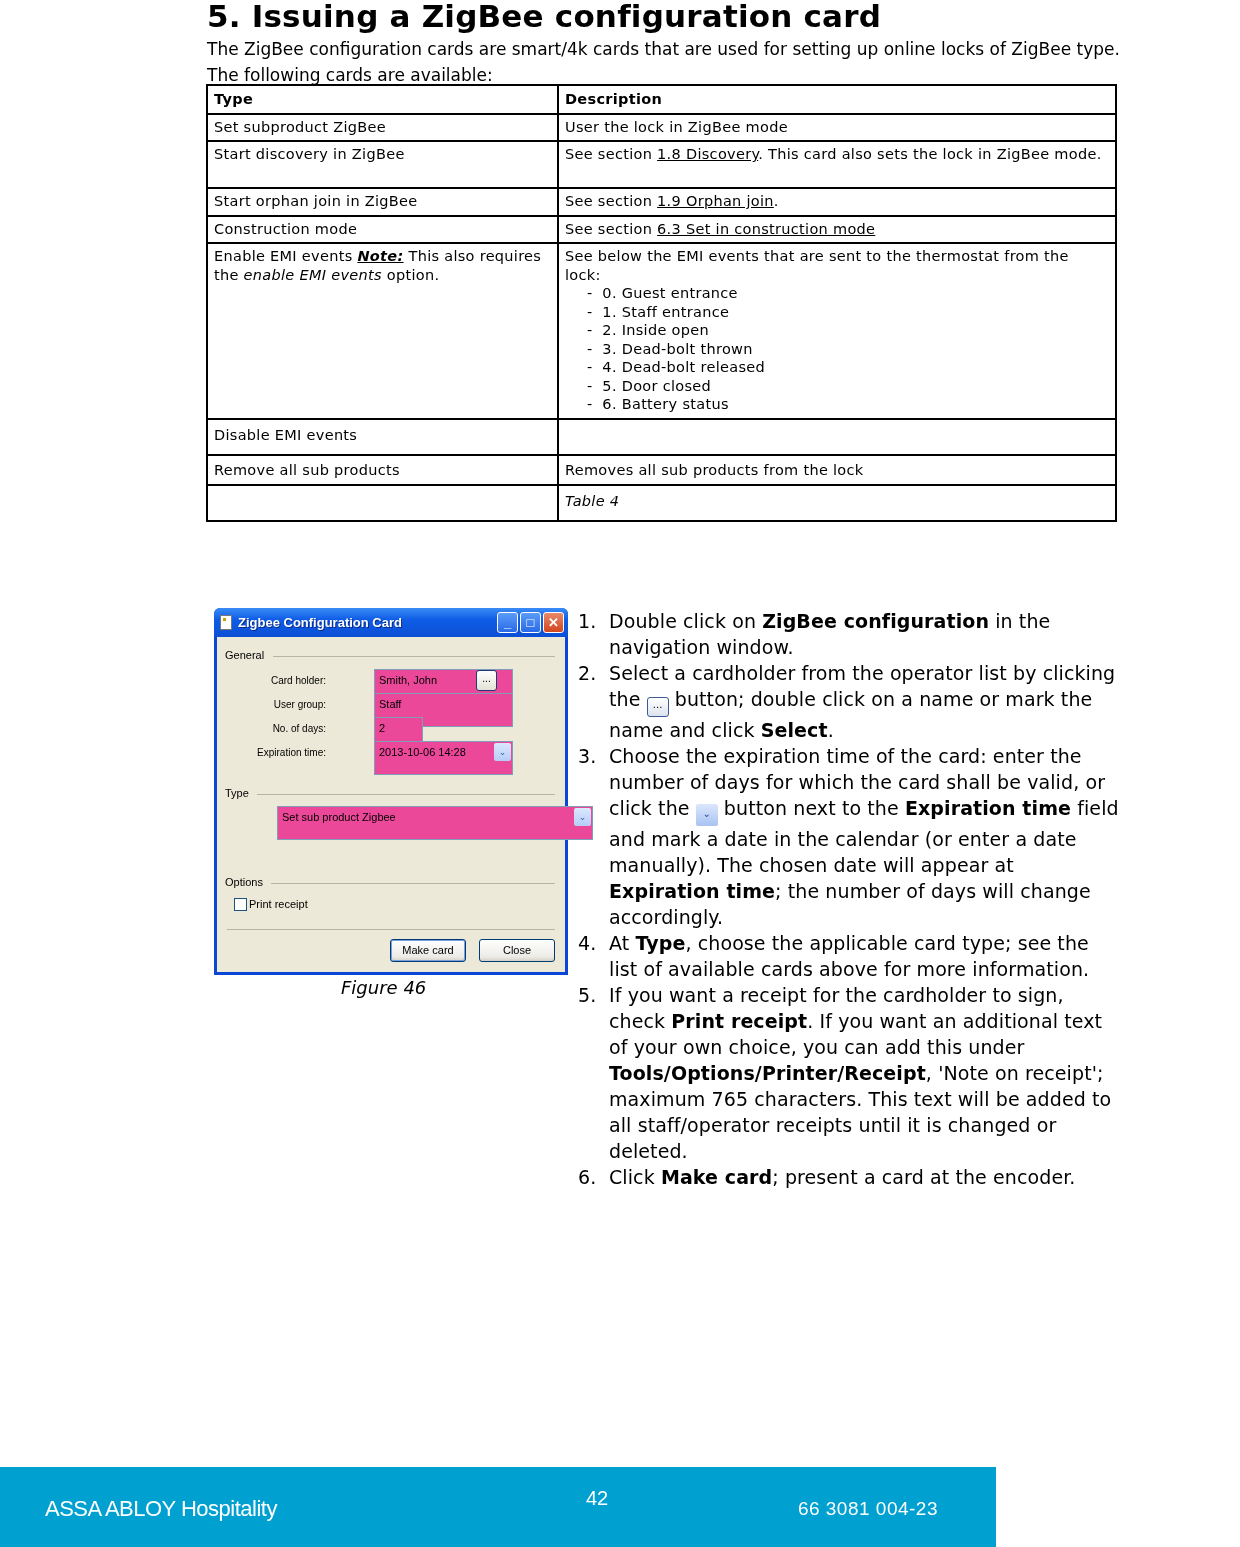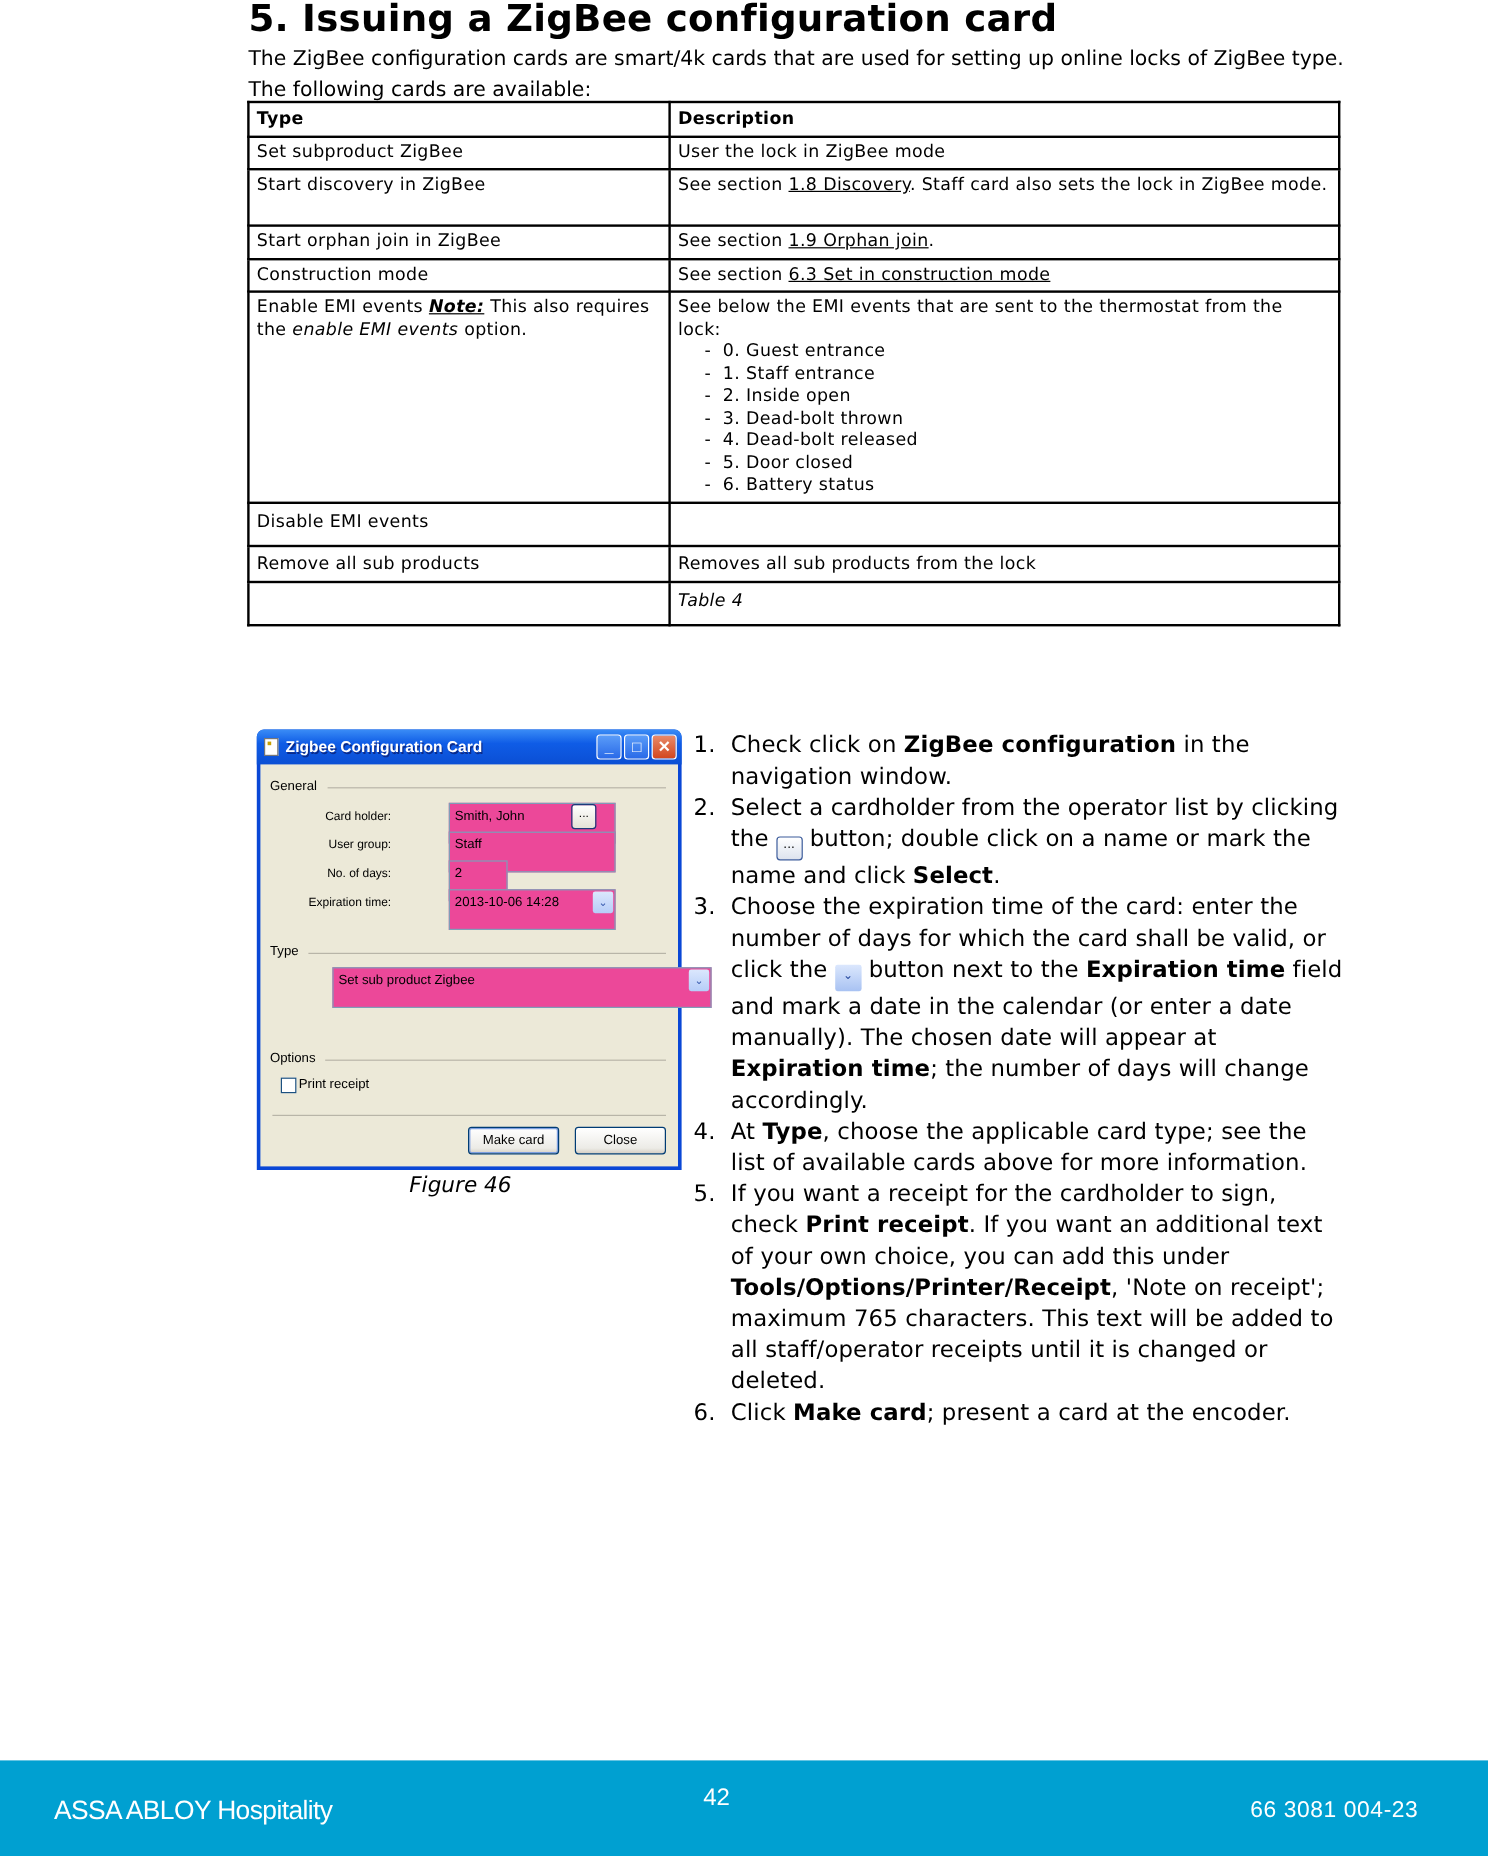--- a/index.html
+++ b/index.html
@@ -39,21 +39,21 @@
   .figure-caption { position: absolute; left: 341px; top: 977px; font-size: 18px; font-style: italic; }
 
   
   ol.steps { position: absolute; left: 578px; top: 608px; width: 545px; font-size: 19px; line-height: 26px; list-style: none; counter-reset: step; letter-spacing: 0.1px; }
   ol.steps li { position: relative; padding-left: 31px; counter-increment: step; }
   ol.steps li::before { content: counter(step) "."; position: absolute; left: 0; }
   .inline-btn { display: inline-block; width: 22px; height: 20px; border: 1px solid #3a5a9a; border-radius: 3px; background: linear-gradient(#fff, #dde3ee); vertical-align: -2px; font-size: 10px; text-align: center; line-height: 14px; }
   .inline-arrow { display: inline-block; width: 22px; height: 22px; border-radius: 2px; background: linear-gradient(#dbe7fd, #a8c2f2); vertical-align: -2px; font-size: 10px; color: #2a4ca0; text-align: center; line-height: 20px; }
 
   
-  .footer { position: absolute; left: 0; top: 1467px; width: 1240px; height: 80px; background: #00a0d1; color: #fff; font-family: "Liberation Sans", sans-serif; }
+  .footer { position: absolute; left: 0; top: 1467px; width: 996px; height: 80px; background: #00a0d1; color: #fff; font-family: "Liberation Sans", sans-serif; }
   .footer .brand { position: absolute; left: 45px; top: 29px; font-size: 22px; letter-spacing: -0.5px; }
   .footer .pageno { position: absolute; left: 586px; top: 20px; font-size: 20px; }
   .footer .docno { position: absolute; right: 58px; top: 31px; font-size: 19px; letter-spacing: 0.5px; }
 </style>
 </head>
 <body>
 
 <h1 class="page-title">5. Issuing a ZigBee configuration card</h1>
 <p class="intro">The ZigBee configuration cards are smart/4k cards that are used for setting up online locks of ZigBee type. The following cards are available:</p>
 
@@ -66,21 +66,21 @@
       <tr>
     <th>Type</th>
     <th>Description</th>
   </tr>
   <tr>
     <td>Set subproduct ZigBee</td>
     <td>User the lock in ZigBee mode</td>
   </tr>
   <tr style="height:47px">
     <td>Start discovery in ZigBee</td>
-    <td><span>See section </span><a>1.8 Discovery</a><span>. Staff card also sets the lock in ZigBee mode.</span></td>
+    <td><span>See section </span><a>1.8 Discovery</a><span>. This card also sets the lock in ZigBee mode.</span></td>
   </tr>
   <tr>
     <td>Start orphan join in ZigBee</td>
     <td><span>See section </span><a>1.9 Orphan join</a><span>.</span></td>
   </tr>
   <tr>
     <td>Construction mode</td>
     <td><span>See section </span><a>6.3 Set in construction mode</a></td>
   </tr>
   <tr>
@@ -154,21 +154,21 @@
     <span style="position:absolute; left:32px; top:261px; font-size:11px">Print receipt</span>
 
     <span class="group-line" style="top:292px; left:10px"></span>
     <span class="dlg-btn default" style="left:173px; top:302px">Make card</span>
     <span class="dlg-btn" style="left:262px; top:302px">Close</span>
   </div>
 </div>
 <div class="figure-caption">Figure 46</div>
 
 <ol class="steps">
-  <li><span>Check click on </span><b>ZigBee configuration</b><span> in the navigation window.</span></li>
+  <li><span>Double click on </span><b>ZigBee configuration</b><span> in the navigation window.</span></li>
   <li><span>Select a cardholder from the operator list by clicking the </span><span class="inline-btn">...</span><span> button; double click on a name or mark the name and click </span><b>Select</b><span>.</span></li>
   <li><span>Choose the expiration time of the card: enter the number of days for which the card shall be valid, or click the </span><span class="inline-arrow">⌄</span><span> button next to the </span><b>Expiration time</b><span> field and mark a date in the calendar (or enter a date manually). The chosen date will appear at </span><b>Expiration time</b><span>; the number of days will change accordingly.</span></li>
   <li><span>At </span><b>Type</b><span>, choose the applicable card type; see the list of available cards above for more information.</span></li>
   <li><span>If you want a receipt for the cardholder to sign, check </span><b>Print receipt</b><span>. If you want an additional text of your own choice, you can add this under </span><b>Tools/Options/Printer/Receipt</b><span>, 'Note on receipt'; maximum 765 characters. This text will be added to all staff/operator receipts until it is changed or deleted.</span></li>
   <li><span>Click </span><b>Make card</b><span>; present a card at the encoder.</span></li>
 </ol>
 
 <div class="footer">
   <span class="brand">ASSA ABLOY Hospitality</span>
   <span class="pageno">42</span>

